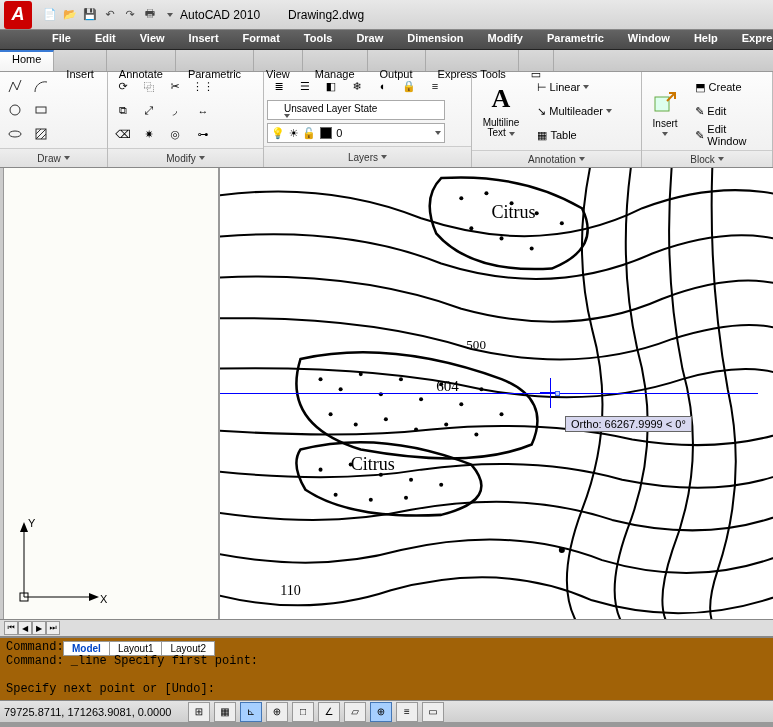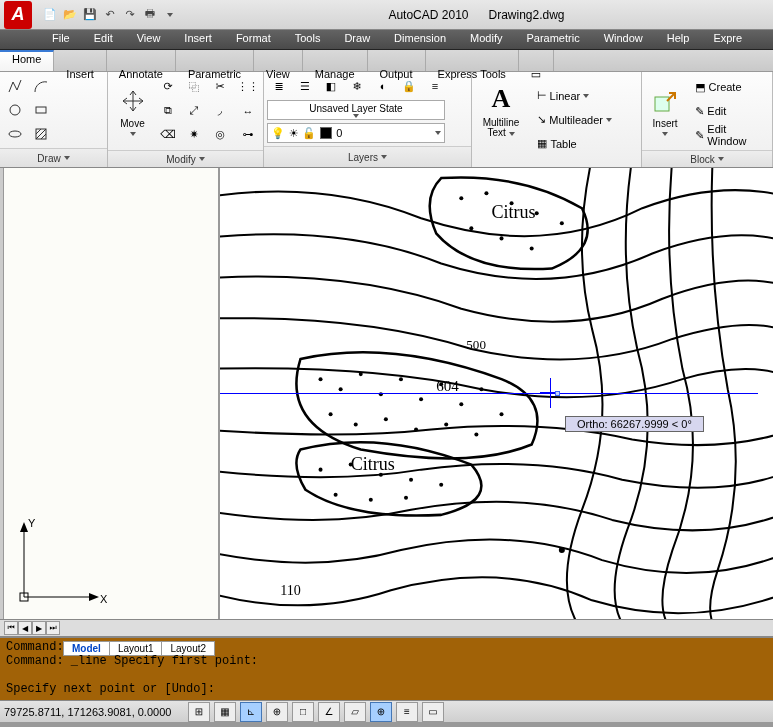--- a/index.html
+++ b/index.html
@@ -1,51 +1,51 @@
 <!DOCTYPE html>
 <html><head>
 <meta charset="utf-8">
 <style>
   * { box-sizing: border-box; margin: 0; padding: 0; }
   body { font-family: "Segoe UI", Tahoma, sans-serif; font-size: 11px; background: #999; width: 773px; height: 727px; overflow: hidden; }
   .title-bar { height: 30px; background: linear-gradient(#e8e8e8,#d4d4d4); display: flex; align-items: center; border-bottom: 1px solid #888; }
   .app-icon { width:28px;height:28px;margin:0 4px;background:#c00;border-radius:3px;color:#fff;display:flex;align-items:center;justify-content:center;font-weight:bold;font-style:italic;font-size:18px; }
   .qat { display:flex;gap:0px;margin-left:4px; }
   .qat-btn { width:20px;height:20px;display:flex;align-items:center;justify-content:center;color:#444;cursor:pointer; }
-  .title-text { flex:1;text-align:center;font-size:12px;display:flex;justify-content:center;gap:20px; }
-  .menubar { height:20px;background: linear-gradient(#636363,#4a4a4a); display:flex;padding-left:40px;border-bottom:1px solid #222; }
+  .title-text { flex:1;text-align:center;font-size:12px;display:flex;gap:28px; }
+  .menubar { height:20px;background: linear-gradient(#636363,#4a4a4a); display:flex;padding-left:40px;border-bottom:1px solid #222;font-weight:bold; }
   .menu-item { color:#fff;padding:2px 12px;cursor:pointer;font-size:11px; }
   .tabbar { height:22px;background: linear-gradient(#d9d9d9,#c9c9c9); display:flex;border-bottom:1px solid #999; }
   .tab { padding:18px 12px 2px;border-right:1px solid #aaa;cursor:pointer;font-size:11px; }
   .tab.active { background: linear-gradient(#fff,#f4f4f4); border-top:2px solid #3a7bd5; padding-top:1px; }
   .ribbon { height:96px;background: linear-gradient(#fdfdfd,#eee); display:flex;border-bottom:1px solid #888; }
   .panel { border-right:1px solid #bbb;display:flex;flex-direction:column; }
   .panel-body { flex:1;display:flex;padding:3px;gap:2px; }
   .panel-label { height:22px;text-align:center;font-size:10px;color:#333;background:linear-gradient(#eee,#e0e0e0);border-top:1px solid #ccc;display:flex;align-items:center;justify-content:center;gap:3px; }
   .rbtn { border:1px solid transparent;display:flex;align-items:center;justify-content:center;cursor:pointer;background:none; }
   .big-btn { flex-direction:column;width:44px;height:72px;gap:3px;font-size:10px; }
   .sm-btn { width:24px;height:22px; }
   .grid3 { display:grid;grid-template-columns:repeat(3,24px);grid-auto-rows:22px;gap:2px; }
   .grid2 { display:grid;grid-template-columns:repeat(2,24px);grid-auto-rows:22px;gap:2px; }
   .stack { display:flex;flex-direction:column;gap:2px; }
-  .layer-state { width:178px;height:20px;border:1px solid #aaa;background:#fff;font-size:10px;padding:2px 4px;display:flex;align-items:center;justify-content:space-between;flex-direction:column; }
+  .layer-state { width:178px;height:20px;border:1px solid #aaa;background:#fff;font-size:10px;padding:2px 16px;display:flex;align-items:flex-start;justify-content:space-between;flex-direction:column; }
   .layer-pick { width:178px;height:20px;border:1px solid #aaa;background:#fff;display:flex;align-items:center;gap:4px;padding:0 3px; }
   .ann-col { display:flex;flex-direction:column;justify-content:center;gap:4px;padding:0 4px; }
   .ann-row { display:flex;align-items:center;gap:3px;cursor:pointer;height:20px;padding:0 4px; }
   .canvas-area { position:relative;height:451px;background:#fff;display:flex; }
   .left-gap { width:4px;background:#ccc;border-right:1px solid #999; }
   .gutter { width:216px; position:relative;border-right:2px solid #999;background:#fcfcf8; }
   .axis { position:absolute;bottom:10px;left:10px;font-size:11px; }
   .viewport { flex:1;position:relative;overflow:hidden;background:#fff; }
   .map-svg { position:absolute;inset:0; }
   .ortho-line { position:absolute;left:0px;right:15px;top:225px;height:1px;background:#00f; }
   .ortho-tick { position:absolute;top:210px;left:330px;width:1px;height:30px;background:#00f; }
   .ortho-tick2 { position:absolute;top:224px;left:320px;width:20px;height:1px;background:#00f; }
   .ortho-sq { position:absolute;top:223px;left:335px;width:5px;height:5px;border:1px solid #3a66ff;background:#c7d6ff; }
-  .tooltip { position:absolute;top:248px;left:345px;border:1px solid #666;background:#d7d7ef;padding:1px 11px;font-size:11px; }
+  .tooltip { position:absolute;top:248px;left:345px;border:1px solid #666;background:#d7d7ef;padding:1px 5px;font-size:11px; }
   .sheet-tabs { height:18px;background:#ddd;display:flex;align-items:center;border-top:1px solid #888;border-bottom:1px solid #888; }
   .nav-btns { display:flex;margin:0 4px;gap:0; }
   .nav-btn { width:14px;height:14px;border:1px solid #999;background:#eee;display:flex;align-items:center;justify-content:center;font-size:8px;cursor:pointer; }
   .sheet-tab { padding:1px 8px;border:1px solid #999;background:#fff;font-size:10px;cursor:pointer;margin-left:-1px;margin-top:40px; }
   .sheet-tab.active { color:#0046c8;font-weight:bold; }
   .cmd { height:63px;background:#a16207;border-top:1px solid #888;font-family:"Courier New",monospace;font-size:12px;padding:2px 6px;overflow:hidden;white-space:pre-line; }
   .status { height:22px;background: linear-gradient(#e4e4e4,#cfcfcf); display:flex;align-items:center;border-top:1px solid #888;gap:4px;padding:0 4px;font-size:11px; }
   .status-btn { width:22px;height:20px;border:1px solid #999;background:#eee;display:flex;align-items:center;justify-content:center;cursor:pointer;font-size:10px; }
   .status-btn.active { background:#a6cfff;border-color:#4577b5; }
   .icon { width:16px;height:16px;display:block; }
@@ -144,27 +144,20 @@
       </div>
     </div>
     <div class="panel-label">
         <span>Draw</span>
         <span class="dd"></span>
       </div>
   </div>
 
   <div class="panel" style="width:156px">
     <div class="panel-body">
-      <div class="rbtn big-btn">
-        <svg width="28" height="28" viewBox="0 0 28 28">
-            <path d="M14 4 L14 24 M4 14 L24 14 M14 4 L11 8 M14 4 L17 8 M14 24 L11 20 M14 24 L17 20 M4 14 L8 11 M4 14 L8 17 M24 14 L20 11 M24 14 L20 17" stroke="#333" fill="none"></path>
-          </svg>
-        <span>Move</span>
-        <span class="dd"></span>
-      </div>
       <div class="grid3">
         <div class="rbtn sm-btn">⟳</div>
         <div class="rbtn sm-btn">⿻</div>
         <div class="rbtn sm-btn">✂</div>
         <div class="rbtn sm-btn">⧉</div>
         <div class="rbtn sm-btn">⤢</div>
         <div class="rbtn sm-btn">◞</div>
         <div class="rbtn sm-btn">⌫</div>
         <div class="rbtn sm-btn">✷</div>
         <div class="rbtn sm-btn">◎</div>
@@ -228,20 +221,24 @@
             <span>↘</span>
             <span>Multileader</span> 
             <span class="dd"></span>
           </div>
         <div class="ann-row">
             <span>▦</span>
             <span>Table</span>
           </div>
       </div>
     </div>
+    <div class="panel-label">
+        <span>Annotation</span>
+        <span class="dd"></span>
+      </div>
   </div>
 
   <div class="panel" style="flex:1">
     <div class="panel-body">
       <div class="rbtn big-btn">
         <svg width="28" height="28" viewBox="0 0 28 28">
             <rect x="4" y="10" width="14" height="14" stroke="#6a4" fill="#dfe"></rect>
             <path d="M18 6 L24 6 L24 12" stroke="#c70" fill="none" stroke-width="2"></path>
             <path d="M24 6 L16 14" stroke="#c70" stroke-width="2"></path>
           </svg>

